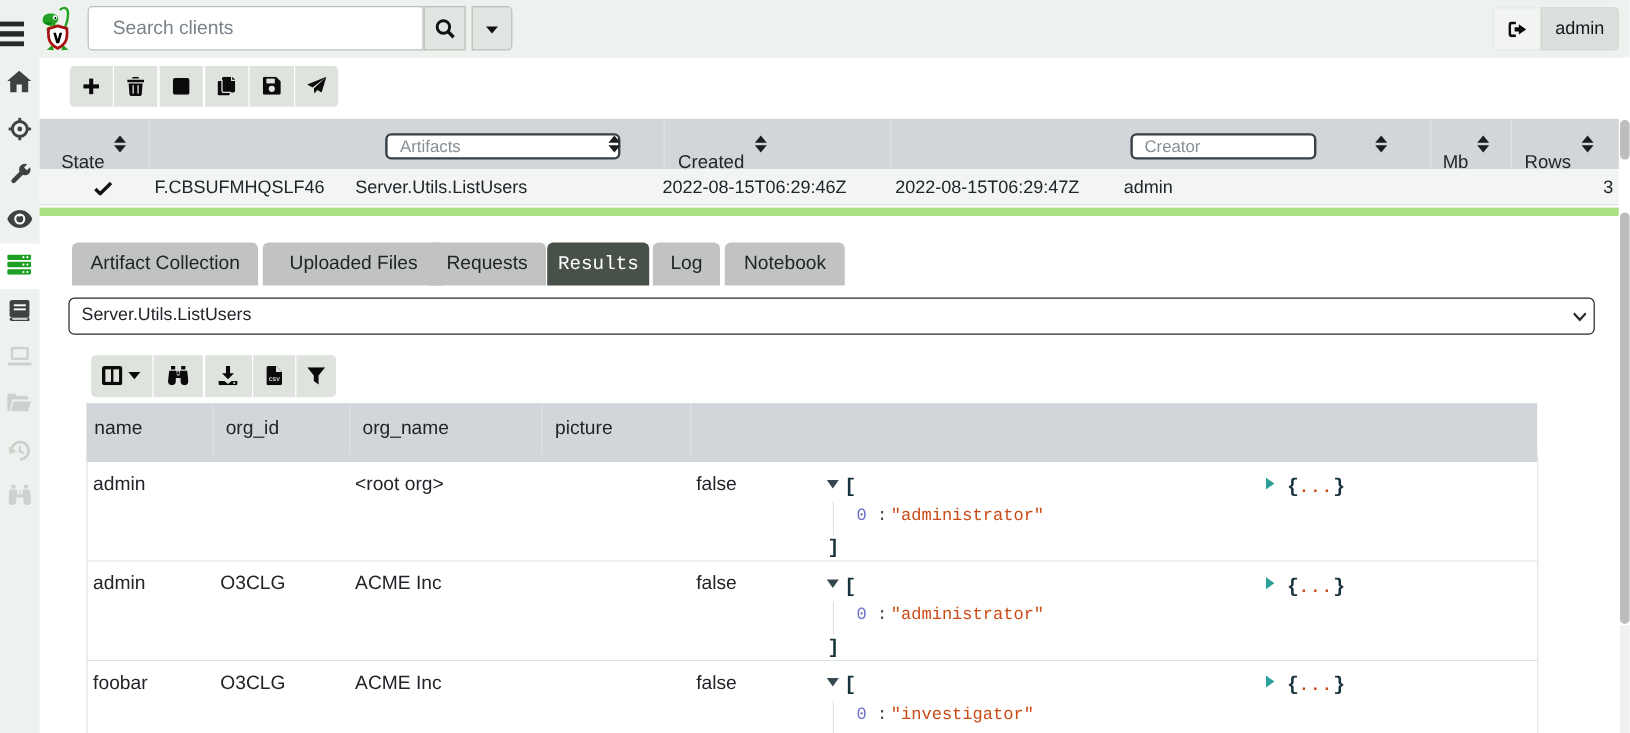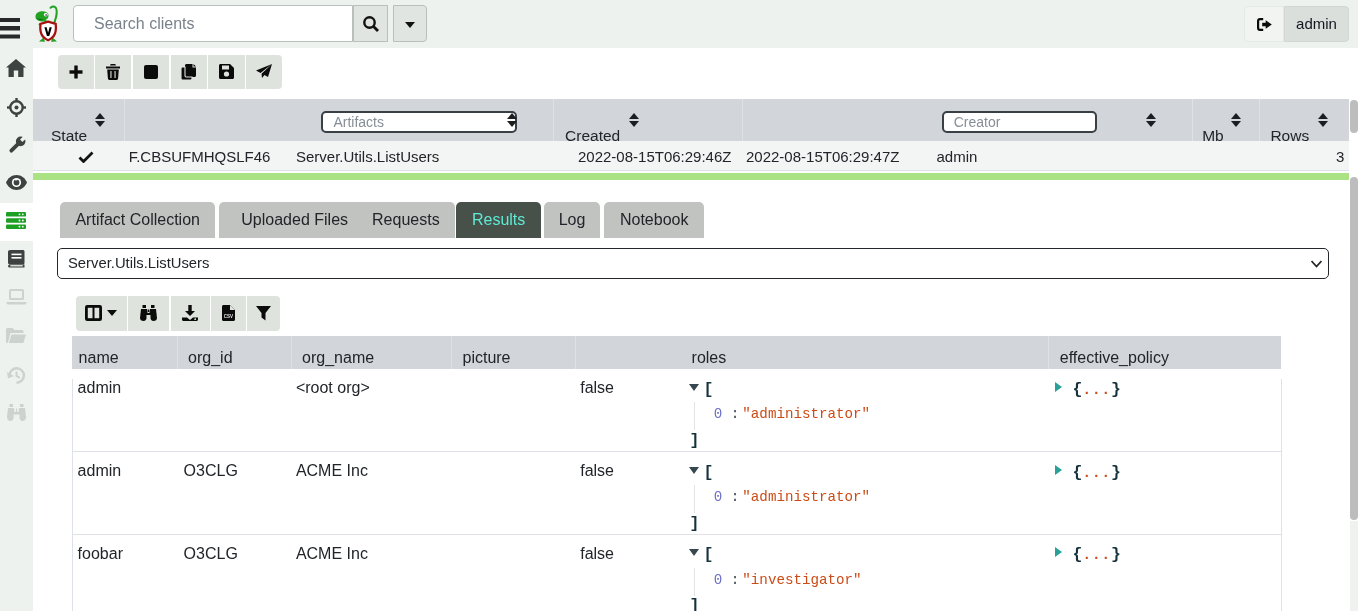--- a/index.html
+++ b/index.html
@@ -44,30 +44,30 @@
 
 
 .sort { display:inline-block; position:absolute; width:9px; }
 .sort i { display:block; width:0; height:0; border-left:5px solid transparent; border-right:5px solid transparent; }
 .sort .up { border-bottom:6.5px solid #1b1e21; margin-bottom:1.5px; }
 .sort .dn { border-top:6.5px solid #1b1e21; }
 
 
 .tab { position:absolute; top:202px; height:36.4px; background:#c1c3c1; border-radius:5px 5px 0 0;
   font-size:16px; color:#212529; text-align:center; line-height:36px; }
-.tab.active { background:#485149; color:#5eead4; }
+.tab.active { background:#485149; color:#ffffff;font-family:Liberation Mono, monospace; }
 
 
 #vselect { position:absolute; left:56.5px; top:248px; width:1272px; height:30.5px;
   background:#fff; border:1.5px solid #23272b; border-radius:5px; font-size:14.8px;
   color:#212529; padding-left:10.5px; line-height:28px; }
 
 
 #rtable { position:absolute; left:71.6px; top:336px; width:1209.4px; }
-#rhead { position:relative; height:33px; background:#d2d6da; font-size:16px; }
+#rhead { position:relative; height:49px; background:#d2d6da; font-size:16px; }
 #rhead .cell { position:absolute; top:0; height:42.5px; border-right:1px solid #dee2e6; }
 #rhead .cell span { position:absolute; top:12.5px; left:10.3px; }
 .rrow { position:relative; border-bottom:1px solid #dee2e6; background:#fff; height:82.9px; }
 .rcell { position:absolute; top:10px; font-size:16px; }
 
 
 .mono { font-family:"Liberation Mono", monospace; font-size:14.2px; }
 .jline { position:absolute; height:25.5px; line-height:25.5px; }
 .jbr { color:#16323c; font-weight:bold; font-size:16.5px; }
 .jidx { color:#6c71c4; }
@@ -286,21 +286,21 @@
           <i class="dn"></i>
         </span>
     </div>
   </div>
   <div id="crow">
     <svg style="position:absolute;left:45px;top:10px" width="16" height="12" viewBox="0 0 16 12">
         <path d="M1.5 6.5 L5.5 10.5 L14.5 1.5" fill="none" stroke="#131313" stroke-width="2.8"></path>
       </svg>
     <span class="abs" style="left:95.7px;top:6.5px">F.CBSUFMHQSLF46</span>
     <span class="abs" style="left:263px;top:6.5px">Server.Utils.ListUsers</span>
-    <span class="abs" style="left:545px;top:6.5px">2022-08-15T06:29:46Z</span>
+    <span class="abs" style="left:519px;top:6.5px">2022-08-15T06:29:46Z</span>
     <span class="abs" style="left:713px;top:6.5px">2022-08-15T06:29:47Z</span>
     <span class="abs" style="left:903.5px;top:6.5px">admin</span>
     <span class="abs" style="left:1303px;top:6.5px">3</span>
   </div>
 </div>
 <div id="greenbar"></div>
 
 <div class="tab" style="left:59.9px;width:155.6px">Artifact Collection</div>
 <div class="tab" style="left:219.2px;width:151px">Uploaded Files</div>
 <div class="tab" style="left:357.1px;width:97.5px">Requests</div>
@@ -358,26 +358,20 @@
       </div>
     <div class="cell" style="left:106.2px;width:114px">
         <span>org_id</span>
       </div>
     <div class="cell" style="left:220.2px;width:160.4px">
         <span>org_name</span>
       </div>
     <div class="cell" style="left:380.6px;width:124.3px">
         <span>picture</span>
       </div>
-    <div class="cell" style="left:609.7px;width:368.2px">
-        <span>roles</span>
-      </div>
-    <div class="cell" style="left:977.9px;width:231.5px;border-right:none">
-        <span>effective_policy</span>
-      </div>
   </div>
   <div class="rrow">
     <span class="rcell" style="left:6px">admin</span>
     <span class="rcell" style="left:224.3px">&lt;root org&gt;</span>
     <span class="rcell" style="left:508.6px">false</span>
     <div class="jline mono" style="left:617px;top:7.7px"><span class="tri-dn" style="margin-right:5px;vertical-align:3px"></span><span class="jbr">[</span></div>
     <div class="jguide" style="left:622.4px;top:33.2px;height:28px"></div>
     <div class="jline mono" style="left:642.2px;top:33.2px"><span class="jidx">0</span><span class="jcol"> : </span><span class="jstr">"administrator"</span></div>
     <div class="jline mono" style="left:618px;top:58.7px"><span class="jbr">]</span></div>
     <div class="jline mono" style="left:983.9px;top:7.7px"><span class="tri-rt" style="margin-right:10px;vertical-align:2px"></span><span class="jbr">{</span><span class="jdots">...</span><span class="jbr">}</span></div>

